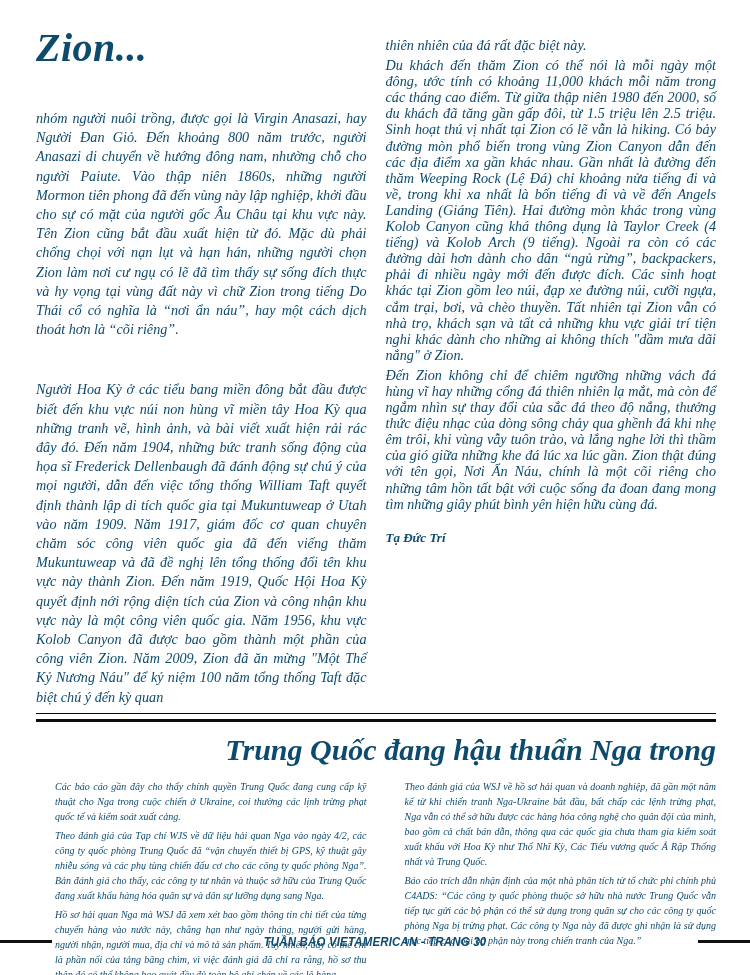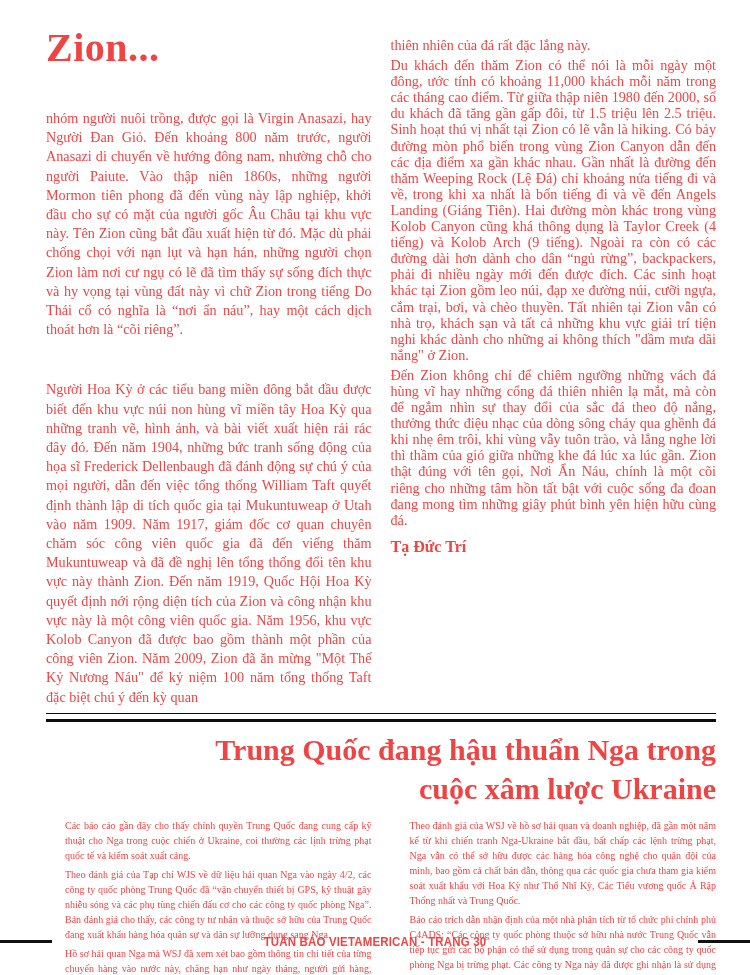--- a/index.html
+++ b/index.html
@@ -1,40 +1,41 @@
 <!DOCTYPE html>
 <html><head>
 <meta charset="utf-8">
 <style>
   html,body { margin:0; padding:0; background:#e8e8e8; }
   .page {
     position:relative;
     width:750px; height:975px;
     margin:0 auto;
     background:#ffffff;
-    color:#ef4444;
+    color:#0c4a6e;
     font-family:"Liberation Serif", serif;
-    padding:28px 34px 0 46px;
+    padding:28px 34px 0 36px;
     box-sizing:border-box;
     overflow:hidden;
+    font-style:italic;
   }
   .article-1 { display:flex; gap:19px; min-height:522px; }
   .article-1 .col { flex:1 1 0; min-width:0; }
   .zion-title {
     font-size:40px; font-weight:bold; line-height:1.0;
     margin:0 0 18px 0; letter-spacing:0.5px;
   }
   .body p {
     text-align:justify; margin:0 0 4px 0;
     text-justify:inter-word;
   }
   .a1-left p  { font-size:14.2px; line-height:19.2px;margin-top:41px; }
   .a1-right p { font-size:14.2px; line-height:16.1px; }
   .col-right-pad { padding-top:9px; }
-  .byline { font-weight:bold; font-size:16px; margin-top:10px; }
+  .byline { font-weight:bold; font-size:13px; margin-top:18px; }
 
   .double-rule {
     height:5px; margin:2px 0 8px 0;
     border-top:1.5px solid #0d0d0d;
     border-bottom:3px solid #0d0d0d;
   }
 
   .china-title {
     font-size:30px; font-weight:bold; line-height:39px;
     margin:4px 0 10px 0;
@@ -65,34 +66,33 @@
   <section class="article-1">
     <div class="col">
       <h1 class="zion-title">Zion...</h1>
       <div class="body a1-left">
         <p>nhóm người nuôi trồng, được gọi là Virgin Anasazi, hay Người Đan Giỏ. Đến khoảng 800 năm trước, người Anasazi di chuyển về hướng đông nam, nhường chỗ cho người Paiute. Vào thập niên 1860s, những người Mormon tiên phong đã đến vùng này lập nghiệp, khởi đầu cho sự có mặt của người gốc Âu Châu tại khu vực này. Tên Zion cũng bắt đầu xuất hiện từ đó. Mặc dù phải chống chọi với nạn lụt và hạn hán, những người chọn Zion làm nơi cư ngụ có lẽ đã tìm thấy sự sống đích thực và hy vọng tại vùng đất này vì chữ Zion trong tiếng Do Thái cổ có nghĩa là “nơi ẩn náu”, hay một cách dịch thoát hơn là “cõi riêng”.</p>
         <p>Người Hoa Kỳ ở các tiểu bang miền đông bắt đầu được biết đến khu vực núi non hùng vĩ miền tây Hoa Kỳ qua những tranh vẽ, hình ảnh, và bài viết xuất hiện rải rác đây đó. Đến năm 1904, những bức tranh sống động của họa sĩ Frederick Dellenbaugh đã đánh động sự chú ý của mọi người, dẫn đến việc tổng thống William Taft quyết định thành lập di tích quốc gia tại Mukuntuweap ở Utah vào năm 1909. Năm 1917, giám đốc cơ quan chuyên chăm sóc công viên quốc gia đã đến viếng thăm Mukuntuweap và đã đề nghị lên tổng thống đổi tên khu vực này thành Zion. Đến năm 1919, Quốc Hội Hoa Kỳ quyết định nới rộng diện tích của Zion và công nhận khu vực này là một công viên quốc gia. Năm 1956, khu vực Kolob Canyon đã được bao gồm thành một phần của công viên Zion. Năm 2009, Zion đã ăn mừng "Một Thế Kỷ Nương Náu" để kỷ niệm 100 năm tổng thống Taft đặc biệt chú ý đến kỳ quan</p>
       </div>
     </div>
     <div class="col col-right-pad">
       <div class="body a1-right">
-        <p>thiên nhiên của đá rất đặc lắng này.</p>
+        <p>thiên nhiên của đá rất đặc biệt này.</p>
         <p>Du khách đến thăm Zion có thể nói là mỗi ngày một đông, ước tính có khoảng 11,000 khách mỗi năm trong các tháng cao điểm. Từ giữa thập niên 1980 đến 2000, số du khách đã tăng gần gấp đôi, từ 1.5 triệu lên 2.5 triệu. Sinh hoạt thú vị nhất tại Zion có lẽ vẫn là hiking. Có bảy đường mòn phổ biến trong vùng Zion Canyon dẫn đến các địa điểm xa gần khác nhau. Gần nhất là đường đến thăm Weeping Rock (Lệ Đá) chỉ khoảng nửa tiếng đi và về, trong khi xa nhất là bốn tiếng đi và về đến Angels Landing (Giáng Tiên). Hai đường mòn khác trong vùng Kolob Canyon cũng khá thông dụng là Taylor Creek (4 tiếng) và Kolob Arch (9 tiếng). Ngoài ra còn có các đường dài hơn dành cho dân “ngủ rừng”, backpackers, phải đi nhiều ngày mới đến được đích. Các sinh hoạt khác tại Zion gồm leo núi, đạp xe đường núi, cưỡi ngựa, cắm trại, bơi, và chèo thuyền. Tất nhiên tại Zion vẫn có nhà trọ, khách sạn và tất cả những khu vực giải trí tiện nghi khác dành cho những ai không thích "dầm mưa dãi nắng" ở Zion.</p>
         <p>Đến Zion không chỉ để chiêm ngưỡng những vách đá hùng vĩ hay những cổng đá thiên nhiên lạ mắt, mà còn để ngắm nhìn sự thay đổi của sắc đá theo độ nắng, thưởng thức điệu nhạc của dòng sông chảy qua ghềnh đá khi nhẹ êm trôi, khi vùng vẫy tuôn trào, và lắng nghe lời thì thầm của gió giữa những khe đá lúc xa lúc gần. Zion thật đúng với tên gọi, Nơi Ẩn Náu, chính là một cõi riêng cho những tâm hồn tất bật với cuộc sống đa đoan đang mong tìm những giây phút bình yên hiện hữu cùng đá.</p>
       </div>
       <p class="byline">Tạ Đức Trí</p>
     </div>
   </section>
 
   <div class="double-rule"></div>
 
   <section>
     <h2 class="china-title">
       <span class="hl">Trung Quốc đang hậu thuẩn Nga trong</span>
-      <span class="hl">cuộc xâm lược Ukraine</span>
     </h2>
     <div class="cols2">
       <div class="col body a2">
         <p>Các báo cáo gần đây cho thấy chính quyền Trung Quốc đang cung cấp kỹ thuật cho Nga trong cuộc chiến ở Ukraine, coi thường các lịnh trừng phạt quốc tế và kiểm soát xuất cảng.</p>
         <p>Theo đánh giá của Tạp chí WJS về dữ liệu hải quan Nga vào ngày 4/2, các công ty quốc phòng Trung Quốc đã “vận chuyển thiết bị GPS, kỹ thuật gây nhiễu sóng và các phụ tùng chiến đấu cơ cho các công ty quốc phòng Nga”. Bản đánh giá cho thấy, các công ty tư nhân và thuộc sở hữu của Trung Quốc đang xuất khẩu hàng hóa quân sự và dân sự lưỡng dụng sang Nga.</p>
         <p>Hồ sơ hải quan Nga mà WSJ đã xem xét bao gồm thông tin chi tiết của từng chuyến hàng vào nước này, chẳng hạn như ngày tháng, người gửi hàng, người nhận, người mua, địa chỉ và mô tả sản phẩm. Tuy nhiên, đây có thể chỉ là phần nổi của tảng băng chìm, vì việc đánh giá đã chỉ ra rằng, hồ sơ thu thập đó có thể không bao quát đầy đủ toàn bộ ghi chép về các lô hàng.</p>
       </div>
       <div class="col body a2">
         <p>Theo đánh giá của WSJ về hồ sơ hải quan và doanh nghiệp, đã gần một năm kể từ khi chiến tranh Nga-Ukraine bắt đầu, bất chấp các lệnh trừng phạt, Nga vẫn có thể sở hữu được các hàng hóa công nghệ cho quân đội của mình, bao gồm cả chất bán dẫn, thông qua các quốc gia chưa tham gia kiểm soát xuất khẩu với Hoa Kỳ như Thổ Nhĩ Kỳ, Các Tiểu vương quốc Ả Rập Thống nhất và Trung Quốc.</p>
         <p>Báo cáo trích dẫn nhận định của một nhà phân tích từ tổ chức phi chính phủ C4ADS: “Các công ty quốc phòng thuộc sở hữu nhà nước Trung Quốc vẫn tiếp tục gửi các bộ phận có thể sử dụng trong quân sự cho các công ty quốc phòng Nga bị trừng phạt. Các công ty Nga này đã được ghi nhận là sử dụng trực tiếp các loại bộ phận này trong chiến tranh của Nga.”</p>

